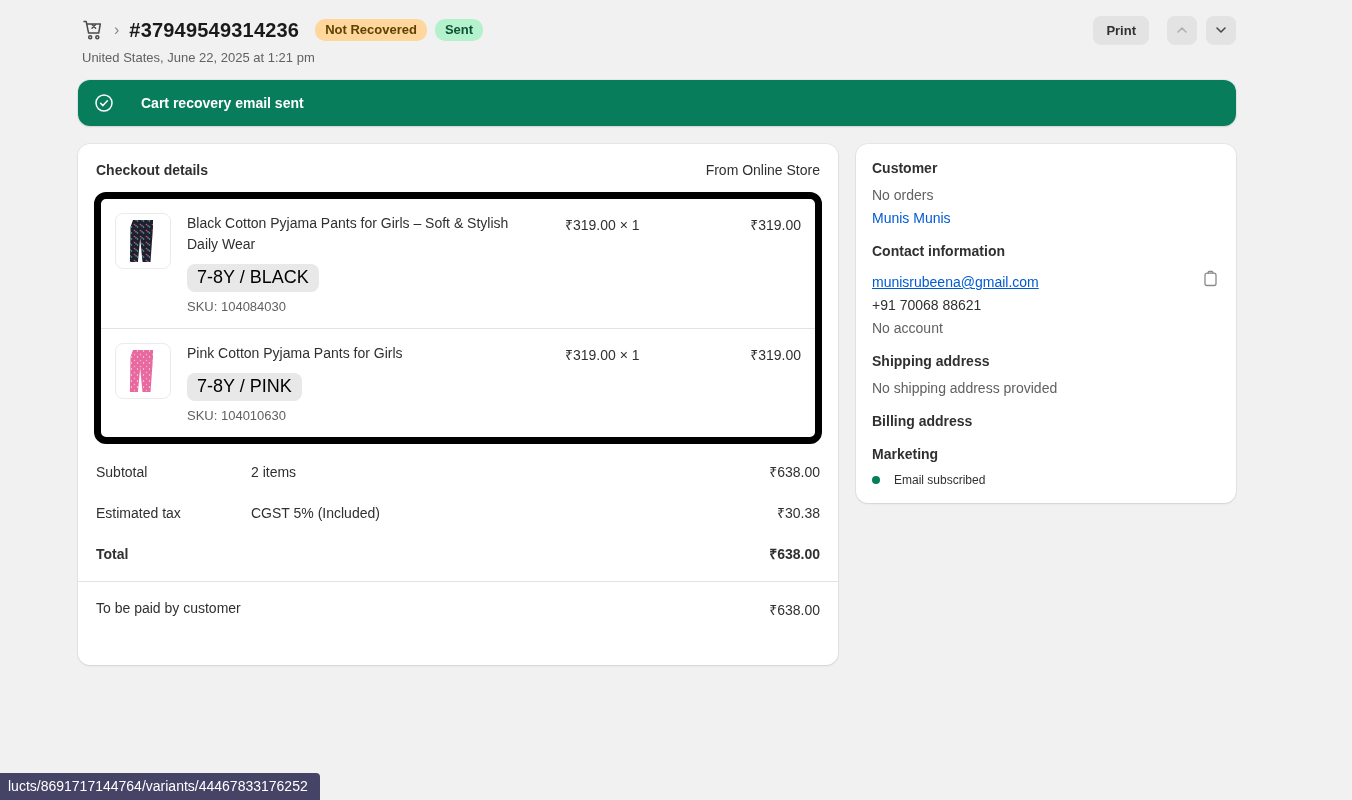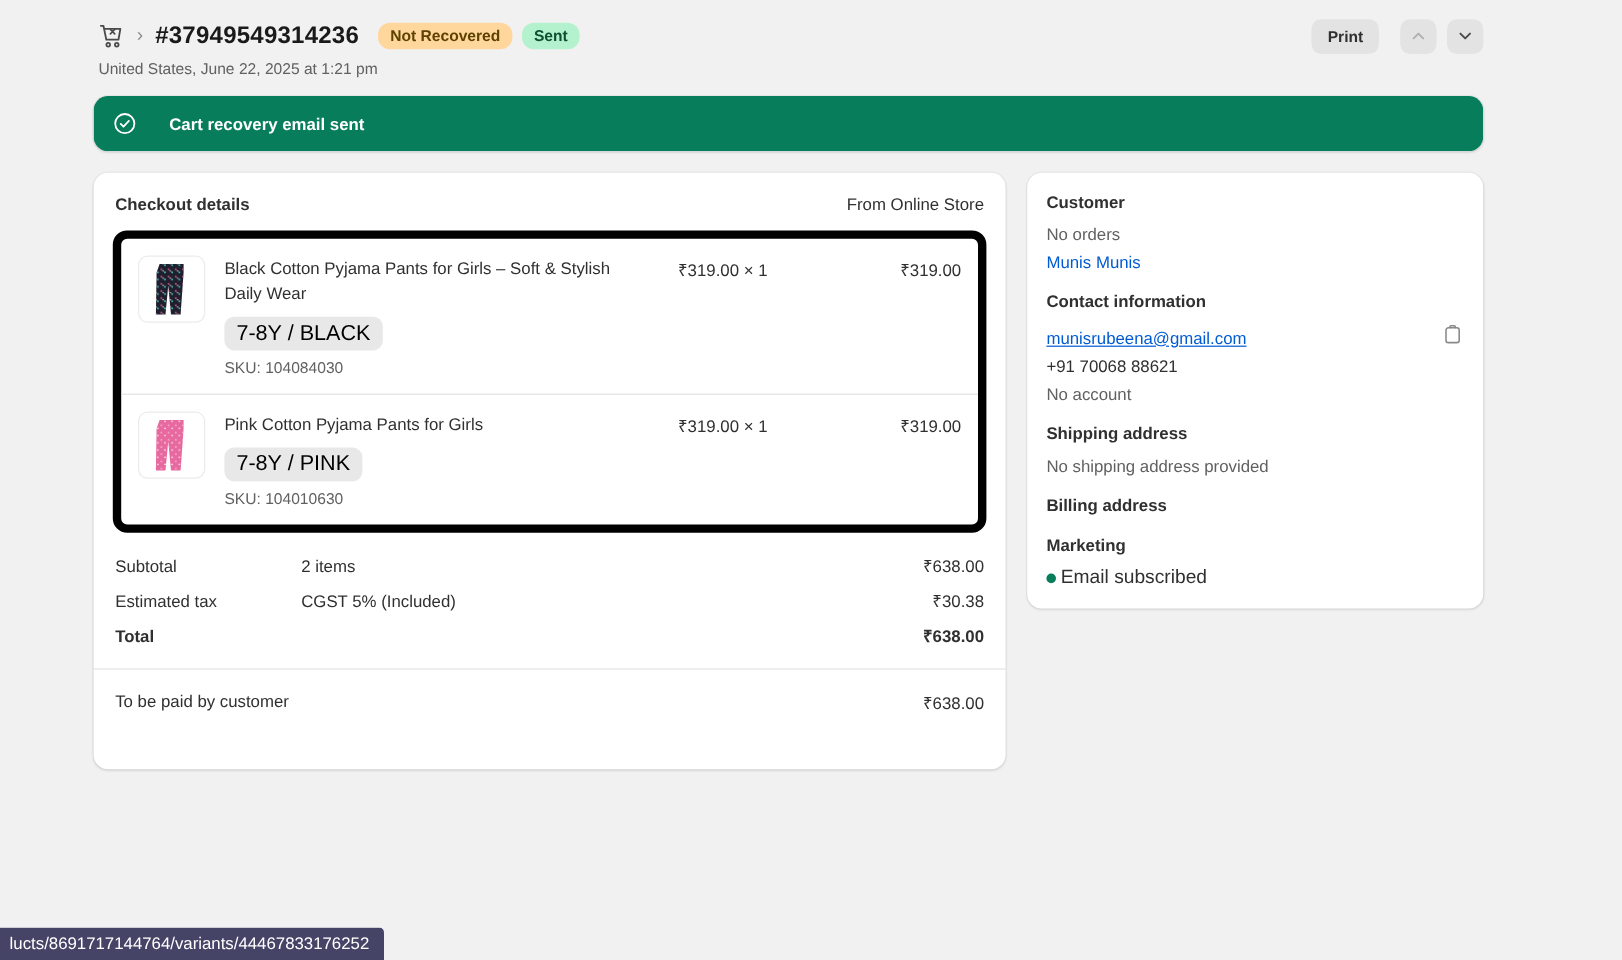--- a/index.html
+++ b/index.html
@@ -73,41 +73,41 @@
   .item-title { font-size:14px; color:#303030; max-width:340px; line-height:1.5; cursor:pointer; }
   .variant-chip {
     display:inline-block; margin-top:9px; background:#e8e8e8; border-radius:8px;
     padding:3px 10px 4px; font-size:18px; color:#000000;
   }
   .sku { margin-top:7px; font-size:13px; color:#616161; }
   .unit-price { width:130px; flex:0 0 auto; font-size:14px; color:#303030; padding-top:2px; }
   .line-total { width:90px; flex:0 0 auto; text-align:right; font-size:14px; color:#303030; padding-top:2px; }
 
   .totals { margin-top:18px; padding:0 2px; }
-  .trow { display:flex; align-items:baseline; margin-top:10px; }
+  .trow { display:flex; align-items:baseline; margin-top:22px; }
   .trow:first-child { margin-top:0; }
   .t-label { width:155px; flex:0 0 auto; font-size:14px; }
   .t-detail { flex:1 1 auto; font-size:14px; color:#303030; }
   .t-amount { text-align:right; font-size:14px; }
   .trow.bold .t-label, .trow.bold .t-amount { font-weight:700; }
   .pay-divider { border-top:1px solid #e3e3e3; margin:18px -16px 0; }
   .pay-row { display:flex; justify-content:space-between; padding:18px 2px 0; font-size:14px; }
 
   
   .r-section { margin-bottom:17px; }
   .r-section:last-child { margin-bottom:0; }
   .r-heading { font-size:14px; font-weight:700; color:#303030; margin-bottom:11px; }
   .r-line { font-size:14px; margin-top:7px; color:#303030; }
   .muted { color:#616161; }
   a.link { color:#005bd3; text-decoration:none; cursor:pointer; }
   a.link.underline { text-decoration:underline; }
   .email-row { display:flex; align-items:flex-end; justify-content:space-between;gap:37px; }
   .copy-btn { background:none; border:none; cursor:pointer; width:20px; height:20px; padding:0; color:#8a8a8a; }
   .copy-btn svg { width:17px; height:17px; }
-  .mk-item { display:flex; align-items:center; gap:4px; margin-top:10px; font-size:16px; }
+  .mk-item { display:flex; align-items:center; gap:14px; margin-top:10px; font-size:12px; }
   .mk-dot { width:8px; height:8px; border-radius:50%; background:#077d5c; flex:0 0 auto; }
 
   
   .status-bar {
     position:fixed; left:0; bottom:0; z-index:20;
     background:#454366; color:#fff; font-size:14px;
     padding:5px 12px 6px 8px; border-top-right-radius:4px;
     white-space:nowrap;
   }
 </style>

